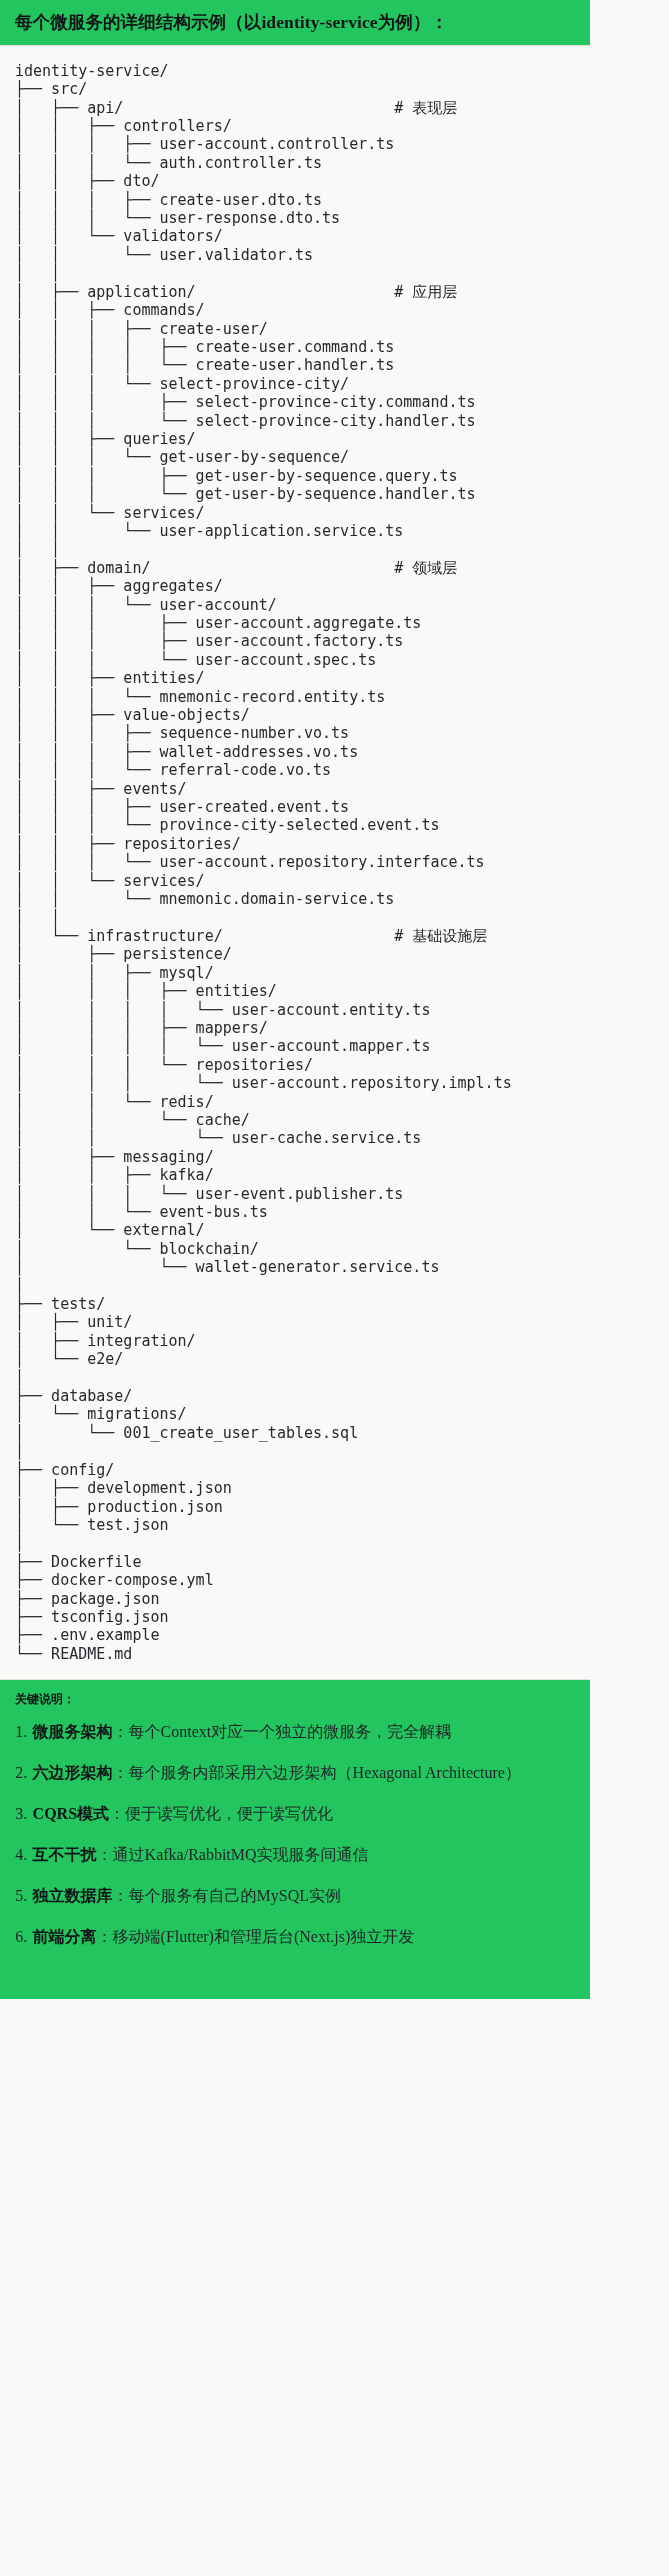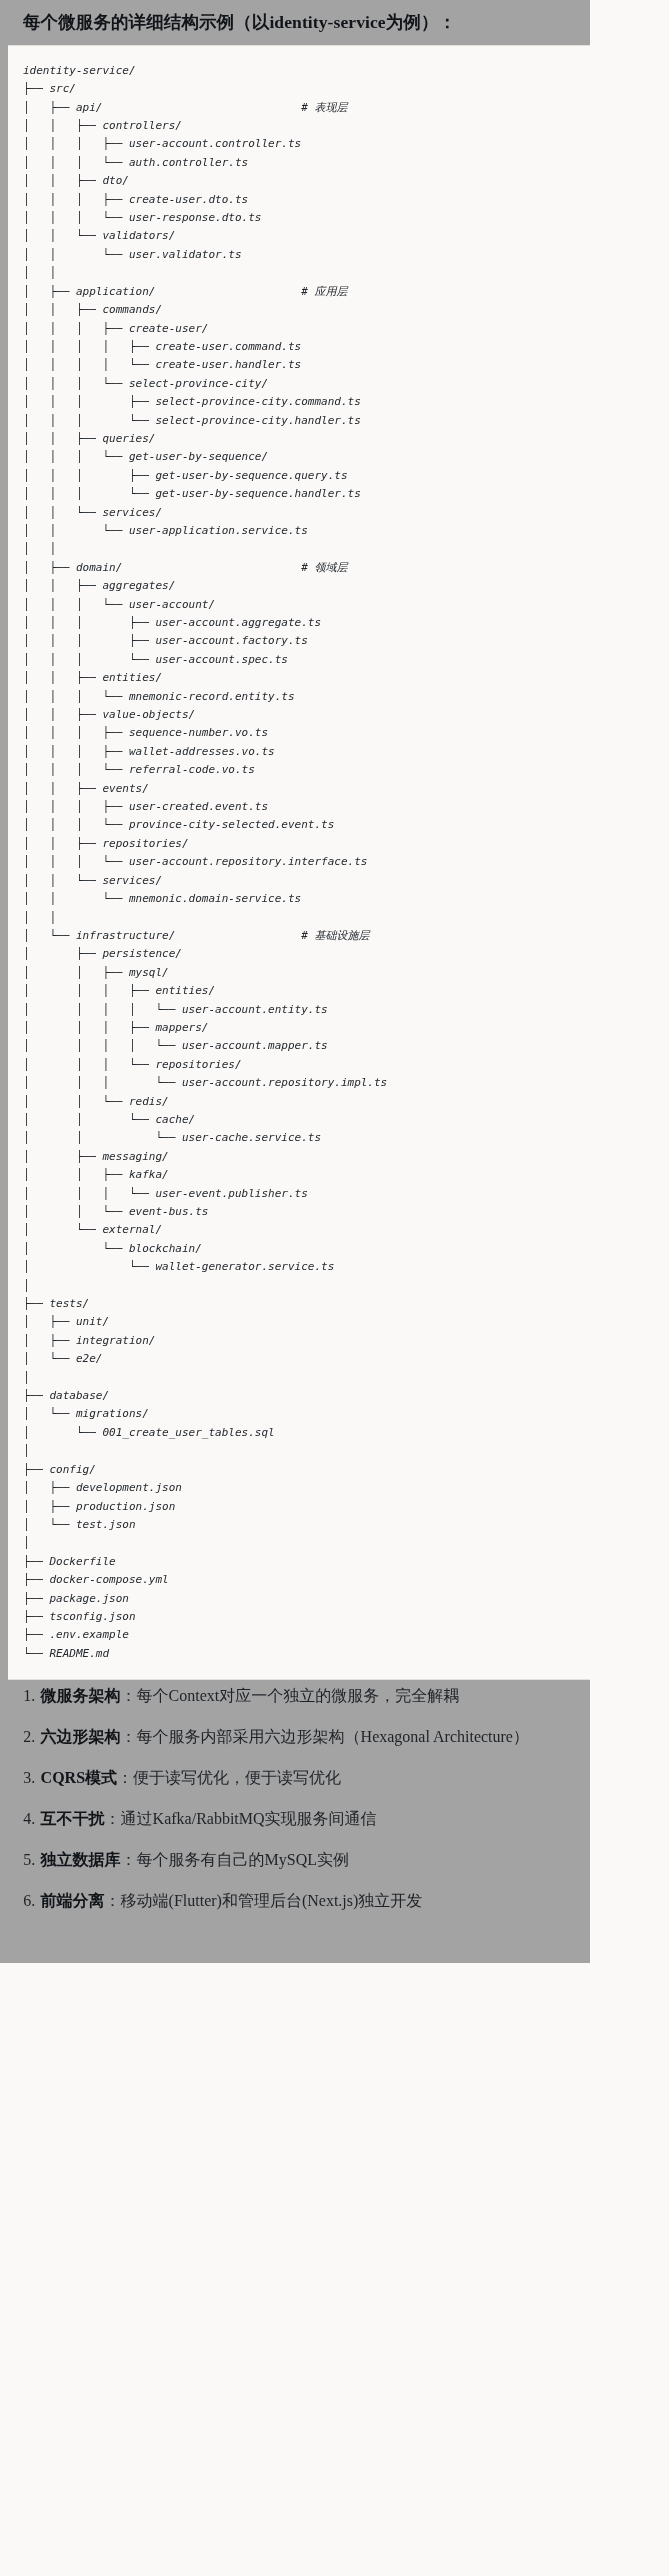--- a/index.html
+++ b/index.html
@@ -9,22 +9,21 @@
   }
   body {
     width: 669px;
     font-family: "Liberation Sans", sans-serif;
     color: #1f2328;
     -webkit-font-smoothing: antialiased;
   }
   .page {
     width: 590px;
     box-sizing: border-box;
-    background: #a3a3a3;
-    padding-left: 8px;
+    background: #22c55e;
   }
 
   
   .doc-heading {
     font-family: "Liberation Serif", serif;
     font-weight: bold;
     font-size: 17.5px;
     line-height: 1.35;
     color: #111418;
     padding: 11.3px 15px 10px 15px;
@@ -40,27 +39,26 @@
   }
 
   
   .tree-block {
     padding: 16.3px 15px 16.3px 15px;
     background: #faf9f7;
   }
   pre.tree {
     margin: 0;
     font-family: "DejaVu Sans Mono", "Liberation Mono", monospace;
-    font-size: 11px;
+    font-size: 15px;
     line-height: 18.4px;
     color: #24292f;
     white-space: pre;
     letter-spacing: 0px;
     tab-size: 4;
-    font-style: italic;
   }
 
   
   .keypoints {
     padding: 3.8px 15px 6.3px 15px;
     font-family: "Liberation Serif", serif;
   }
   .kp-title {
     font-family: "Liberation Serif", serif;
     font-weight: bold;
@@ -201,20 +199,21 @@
 ├── docker-compose.yml
 ├── package.json
 ├── tsconfig.json
 ├── .env.example
 └── README.md</pre>
   </div>
 
   <hr class="rule">
 
   <div class="keypoints">
+    <div class="kp-title">关键说明：</div>
 
     <ol class="kp-list" id="kp-list">
         <li><span class="kp-term">微服务架构</span><span class="kp-sep">：</span><span class="kp-desc">每个Context对应一个独立的微服务，完全解耦</span></li>
         <li><span class="kp-term">六边形架构</span><span class="kp-sep">：</span><span class="kp-desc">每个服务内部采用六边形架构（Hexagonal Architecture）</span></li>
         <li><span class="kp-term">CQRS模式</span><span class="kp-sep">：</span><span class="kp-desc">便于读写优化，便于读写优化</span></li>
         <li><span class="kp-term">互不干扰</span><span class="kp-sep">：</span><span class="kp-desc">通过Kafka/RabbitMQ实现服务间通信</span></li>
         <li><span class="kp-term">独立数据库</span><span class="kp-sep">：</span><span class="kp-desc">每个服务有自己的MySQL实例</span></li>
         <li><span class="kp-term">前端分离</span><span class="kp-sep">：</span><span class="kp-desc">移动端(Flutter)和管理后台(Next.js)独立开发</span></li>
       </ol>
   </div>

